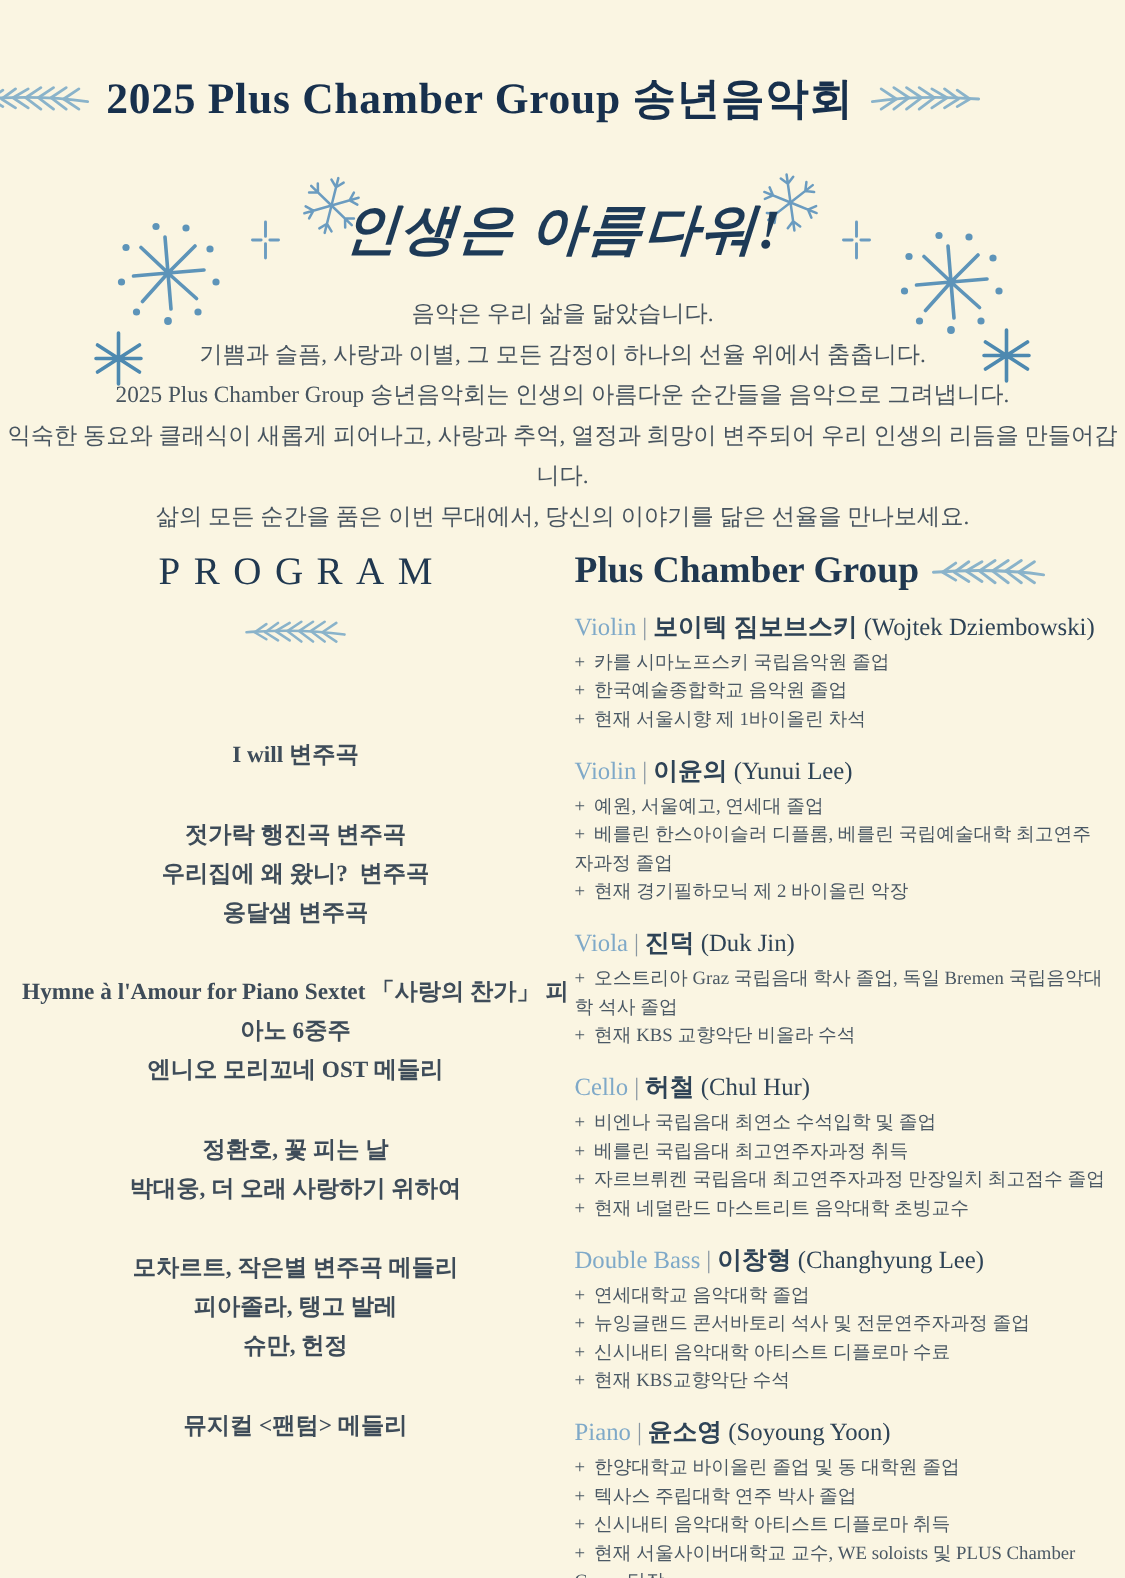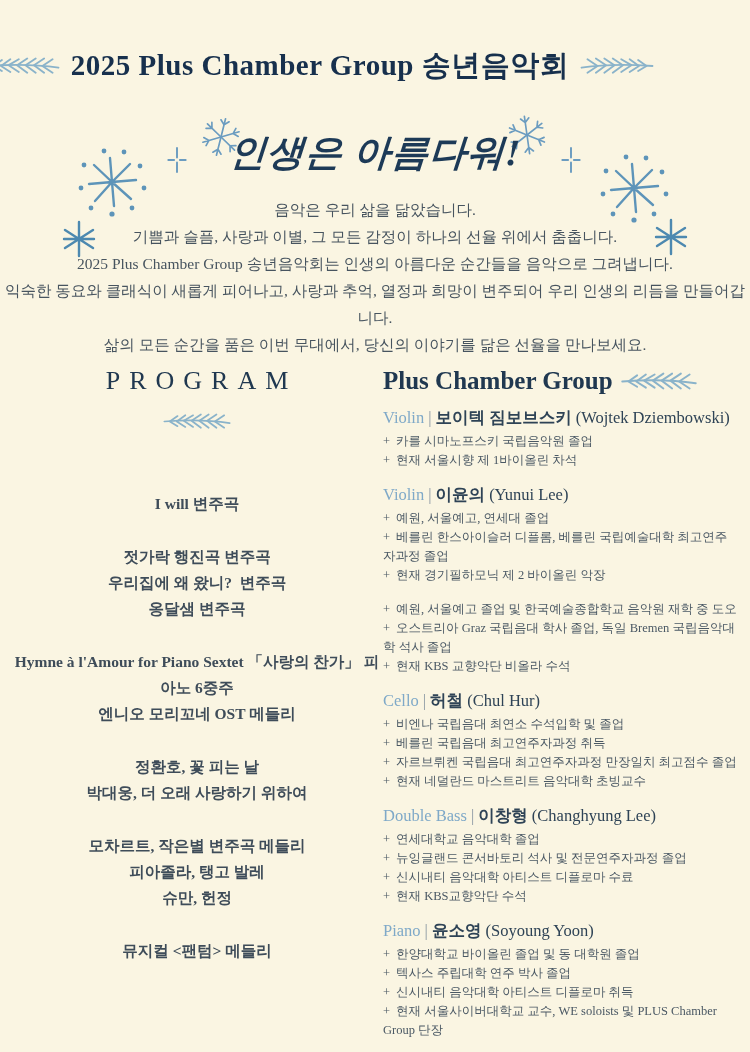--- a/index.html
+++ b/index.html
@@ -209,30 +209,31 @@
       <span class="members-branch branch">
         <svg width="84" height="21" viewBox="0 0 90 24">
             <use href="#sym-branch"></use>
           </svg>
       </span>
     </div>
     <div id="members-list">
         <div class="member">
           <div class="member-header"><span class="instrument">Violin</span><span class="sep">|</span><span class="member-name">보이텍 짐보브스키 </span><span class="member-rom">(Wojtek Dziembowski)</span></div>
           <div class="credit"><span class="plus">+</span><span>카를 시마노프스키 국립음악원 졸업</span></div>
+          <div class="credit"><span class="plus">+</span><span>한국예술종합학교 음악원 졸업</span></div>
           <div class="credit"><span class="plus">+</span><span>현재 서울시향 제 1바이올린 차석</span></div>
         </div>
         <div class="member">
           <div class="member-header"><span class="instrument">Violin</span><span class="sep">|</span><span class="member-name">이윤의 </span><span class="member-rom">(Yunui Lee)</span></div>
           <div class="credit"><span class="plus">+</span><span>예원, 서울예고, 연세대 졸업</span></div>
           <div class="credit"><span class="plus">+</span><span>베를린 한스아이슬러 디플롬, 베를린 국립예술대학 최고연주자과정 졸업</span></div>
           <div class="credit"><span class="plus">+</span><span>현재 경기필하모닉 제 2 바이올린 악장</span></div>
         </div>
         <div class="member">
-          <div class="credit"><span class="plus">+</span><span>예원, 서울예고 졸업 및 한국예술종합학교 음악원 재학 중 도오</span></div>
+          <div class="member-header"><span class="instrument">Viola</span><span class="sep">|</span><span class="member-name">진덕 </span><span class="member-rom">(Duk Jin)</span></div>
           <div class="credit"><span class="plus">+</span><span>오스트리아 Graz 국립음대 학사 졸업, 독일 Bremen 국립음악대학 석사 졸업</span></div>
           <div class="credit"><span class="plus">+</span><span>현재 KBS 교향악단 비올라 수석</span></div>
         </div>
         <div class="member">
           <div class="member-header"><span class="instrument">Cello</span><span class="sep">|</span><span class="member-name">허철 </span><span class="member-rom">(Chul Hur)</span></div>
           <div class="credit"><span class="plus">+</span><span>비엔나 국립음대 최연소 수석입학 및 졸업</span></div>
           <div class="credit"><span class="plus">+</span><span>베를린 국립음대 최고연주자과정 취득</span></div>
           <div class="credit"><span class="plus">+</span><span>자르브뤼켄 국립음대 최고연주자과정 만장일치 최고점수 졸업</span></div>
           <div class="credit"><span class="plus">+</span><span>현재 네덜란드 마스트리트 음악대학 초빙교수</span></div>
         </div>

